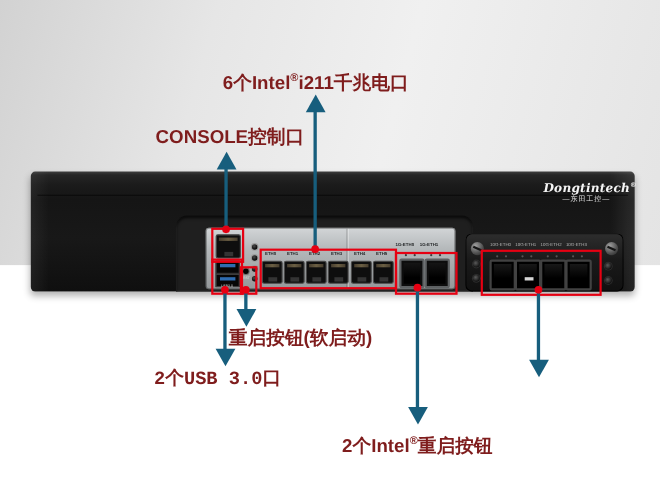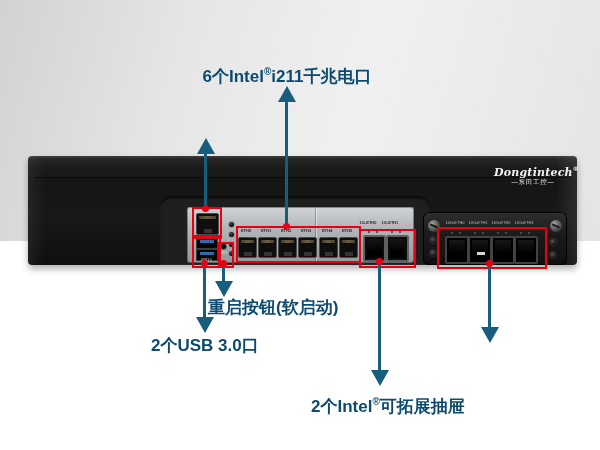--- a/index.html
+++ b/index.html
@@ -63,21 +63,21 @@
   .brand-tag{font-size:8px;line-height:8px;color:#e2e2e2;transform:scale(.8);transform-origin:center top;
              letter-spacing:1px;white-space:nowrap;}
   
   .hl{border:2px solid #E60012;z-index:25;}
   .dot{width:7px;height:7px;border-radius:50%;background:#E60012;z-index:31;}
   .cline{width:3px;background:#175E7D;z-index:30;}
   .arr-up{width:0;height:0;border-left:9px solid transparent;border-right:9px solid transparent;
           border-bottom:16px solid #175E7D;z-index:30;}
   .arr-dn{width:0;height:0;border-left:9px solid transparent;border-right:9px solid transparent;
           border-top:16px solid #175E7D;z-index:30;}
-  .clabel{color:#0c4a6e;font-weight:bold;font-size:17px;line-height:20px;white-space:nowrap;z-index:30;}
+  .clabel{color:#7f1d1d;font-weight:bold;font-size:17px;line-height:20px;white-space:nowrap;z-index:30;}
   .clabel .reg{font-size:10px;vertical-align:super;}
   .ctr{transform:translateX(-50%);}
 </style>
 </head>
 <body>
 
 <div class="stage">
 
   <div class="abs bg-top"></div>
 
@@ -148,36 +148,37 @@
   <div class="abs hl" style="left:218px;top:242px;width:12px;height:22px;"></div>
   <div class="abs hl" style="left:236px;top:226px;width:121px;height:33px;"></div>
   <div class="abs hl" style="left:359px;top:229px;width:53px;height:35px;"></div>
   <div class="abs hl" style="left:437px;top:227px;width:106px;height:38px;"></div>
 
   <div class="abs clabel ctr" style="left:287px;top:62px;"><span>6个Intel</span><span class="reg">®</span><span>i211千兆电口</span></div>
   <div class="abs arr-up" style="left:278px;top:86px;"></div>
   <div class="abs cline" style="left:285px;top:100px;height:127px;"></div>
   <div class="abs dot" style="left:283px;top:223px;"></div>
 
+  <div class="abs clabel ctr" style="left:209px;top:115px;">CONSOLE控制口</div>
   <div class="abs arr-up" style="left:197px;top:138px;"></div>
   <div class="abs cline" style="left:204px;top:152px;height:57px;"></div>
   <div class="abs dot" style="left:202px;top:205px;"></div>
 
   <div class="abs dot" style="left:220px;top:260px;"></div>
   <div class="abs cline" style="left:222px;top:263px;height:20px;"></div>
   <div class="abs arr-dn" style="left:215px;top:281px;"></div>
   <div class="abs clabel" style="left:208px;top:298px;">重启按钮(软启动)</div>
 
   <div class="abs dot" style="left:201px;top:260px;"></div>
   <div class="abs cline" style="left:203px;top:263px;height:56px;"></div>
   <div class="abs arr-dn" style="left:196px;top:317px;"></div>
-  <div class="abs clabel" style="left:151px;top:336px;">2个USB 3.0口</div>
+  <div class="abs clabel" style="left:140px;top:336px;font-family:Liberation Mono, monospace;">2个USB 3.0口</div>
 
   <div class="abs dot" style="left:376px;top:258px;"></div>
   <div class="abs cline" style="left:378px;top:262px;height:110px;"></div>
   <div class="abs arr-dn" style="left:371px;top:370px;"></div>
-  <div class="abs clabel" style="left:311px;top:392px;"><span>2个Intel</span><span class="reg">®</span><span>可拓展抽屉</span></div>
+  <div class="abs clabel" style="left:311px;top:392px;"><span>2个Intel</span><span class="reg">®</span><span>重启按钮</span></div>
 
   <div class="abs dot" style="left:486px;top:260px;"></div>
   <div class="abs cline" style="left:488px;top:264px;height:65px;"></div>
   <div class="abs arr-dn" style="left:481px;top:327px;"></div>
 
 </div>
 
 </body></html>

